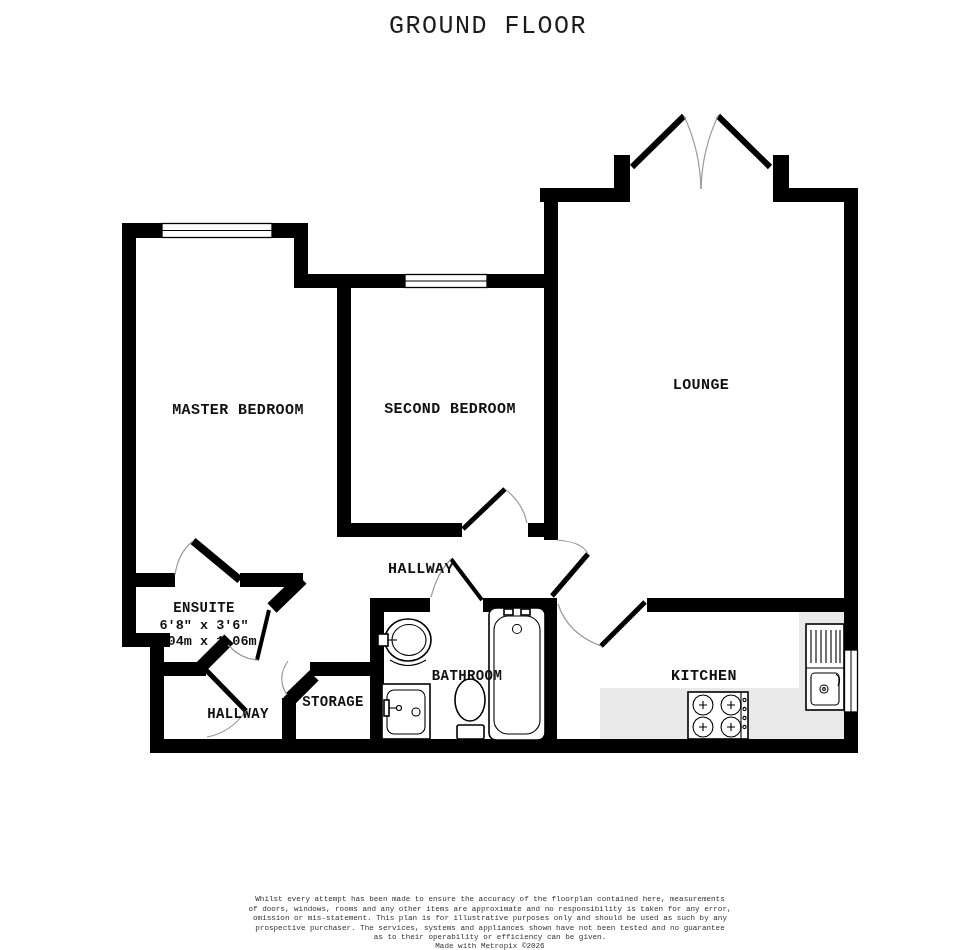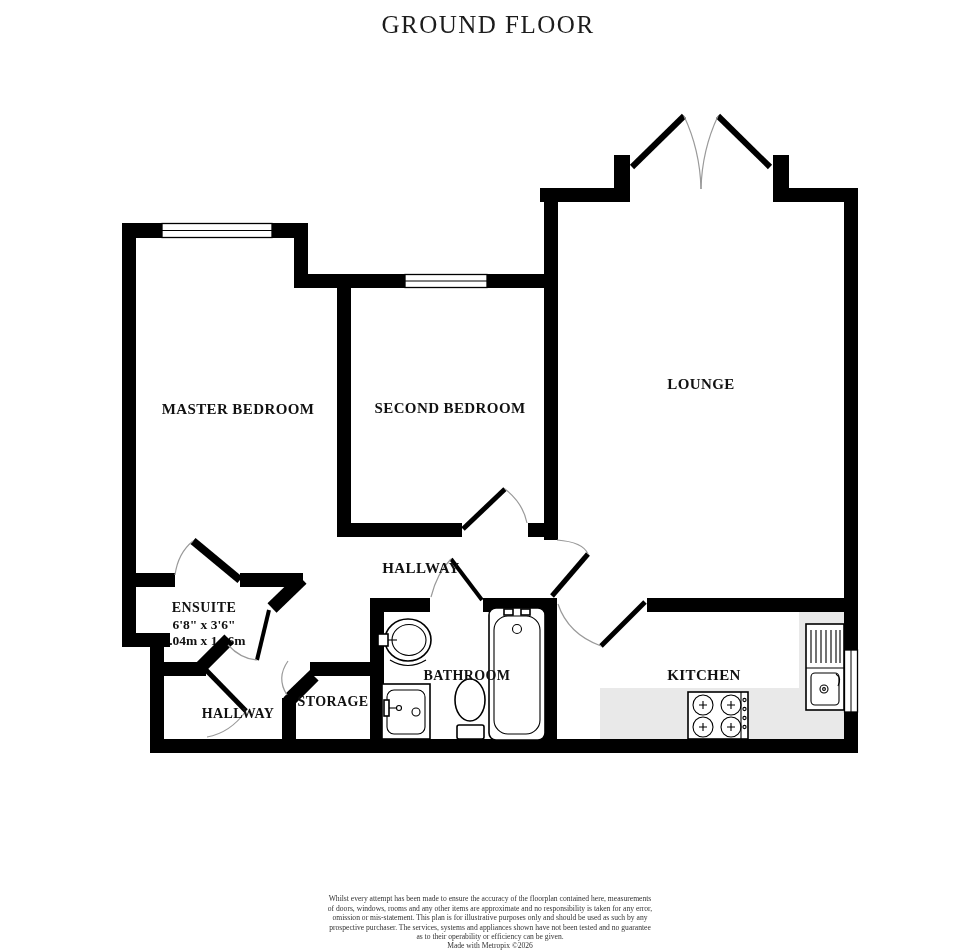--- a/index.html
+++ b/index.html
@@ -1,18 +1,18 @@
 <!DOCTYPE html>
 <html><head>
 <meta charset="utf-8">
 <style>
   html,body{margin:0;padding:0;background:#fff;}
   .stage{
     position:relative;width:980px;height:950px;margin:0 auto;background:#fff;
-    font-family:Liberation Serif, serif;overflow:hidden;text-align:center;
+    font-family:Liberation Mono, monospace;overflow:hidden;text-align:center;
   }
   svg{position:absolute;left:0;top:0;}
   .wall{fill:#000;}
   .dwall{stroke:#000;stroke-width:13;stroke-linecap:butt;}
   .win{fill:#fff;stroke:#000;stroke-width:1.3;}
   .winline{stroke:#000;stroke-width:1;}
   .fix{fill:#fff;stroke:#000;stroke-width:1.6;}
   .fixthin{fill:none;stroke:#000;stroke-width:1.1;}
   .leaf{stroke:#000;fill:none;}
   .arc{stroke:#9a9a9a;stroke-width:1.2;fill:none;}

